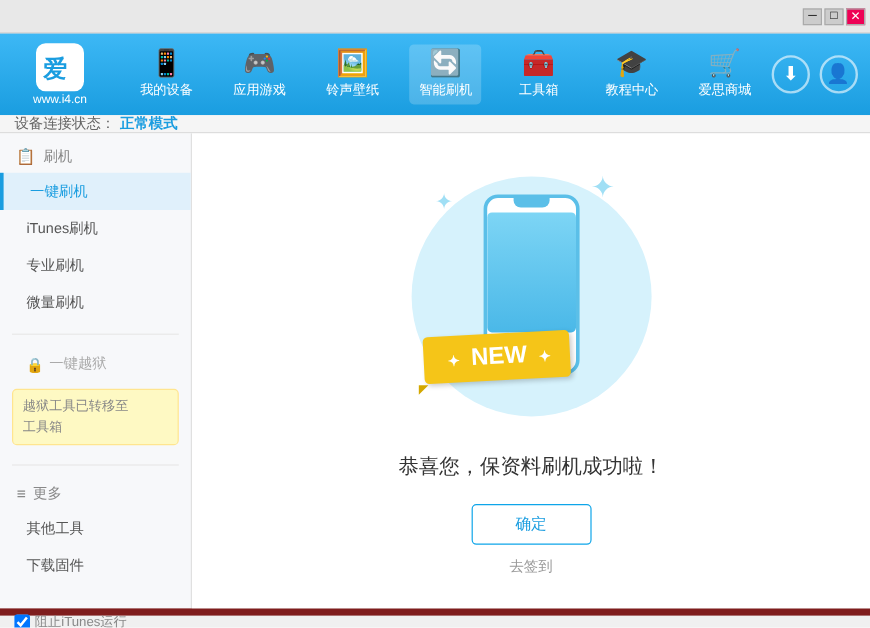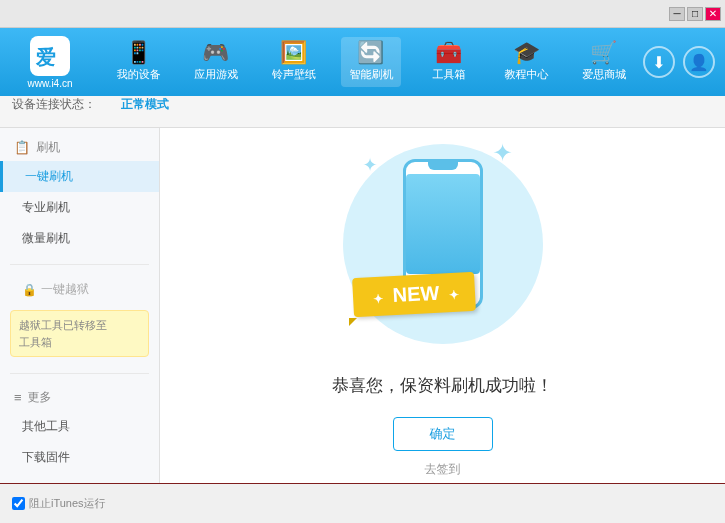--- a/index.html
+++ b/index.html
@@ -120,29 +120,29 @@
       display: flex;
       align-items: center;
       justify-content: center;
       color: white;
       font-size: 16px;
       cursor: pointer;
     }
 
     
     .status-bar {
-      height: 32px;
+      height: 15px;
       background: #f5f5f5;
       border-bottom: 1px solid #ddd;
       display: flex;
+      align-items: center;
       padding: 0 12px;
       font-size: 12px;
       color: #666;
       flex-shrink: 0;
-      gap: 21px;
     }
     .status-bar .status-label {
       margin-right: 4px;
     }
     .status-bar .status-value {
       color: #1a9de0;
       font-weight: bold;
     }
 
     
@@ -340,23 +340,23 @@
     }
     .goto-daily {
       font-size: 12px;
       color: #999;
       cursor: pointer;
       text-decoration: none;
     }
 
     
     .footer {
-      height: 40px;
+      height: 16px;
       background: #f0f0f0;
-      border-top: 1px solid #7f1d1d;
+      border-top: 6px solid #7f1d1d;
       display: flex;
       align-items: center;
       padding: 0 12px;
       font-size: 11px;
       color: #888;
       flex-shrink: 0;
     }
     .footer-left {
       display: flex;
       align-items: center;
@@ -449,20 +449,23 @@
 
     <div class="sidebar">
 
       <div class="sidebar-section">
         <div class="sidebar-section-header">
           <span class="section-icon">📋</span>
           <span>刷机</span>
         </div>
         <div class="sidebar-item active">
           <span>一键刷机</span>
+        </div>
+        <div class="sidebar-item">
+          <span>iTunes刷机</span>
         </div>
         <div class="sidebar-item">
           <span>专业刷机</span>
         </div>
         <div class="sidebar-item">
           <span>微量刷机</span>
         </div>
       </div>
 
       <div class="sidebar-separator"></div>

